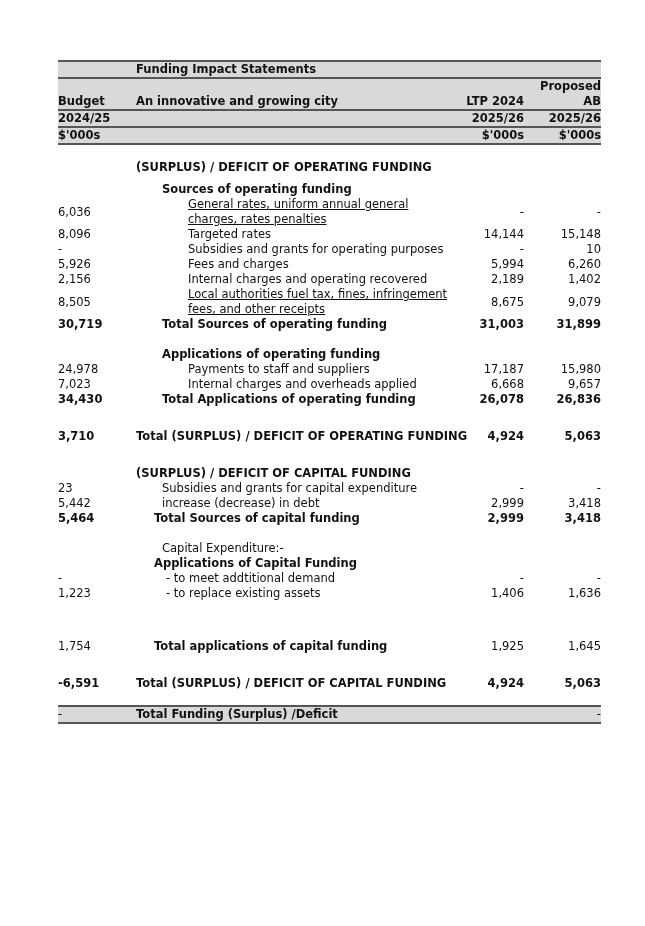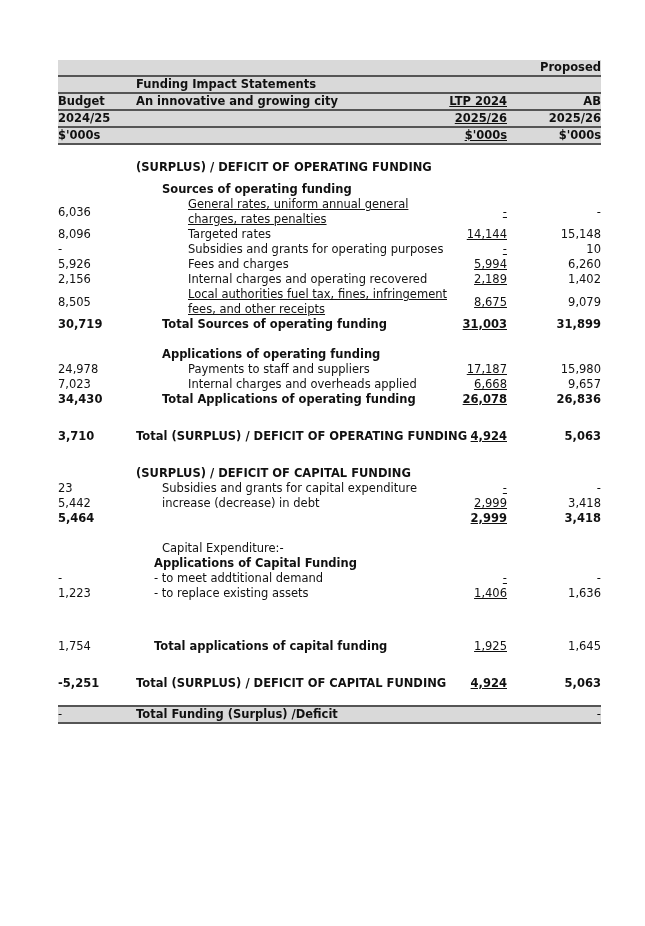--- a/index.html
+++ b/index.html
@@ -1,46 +1,46 @@
 <!DOCTYPE html>
 <html><head>
 <meta charset="utf-8">
 <style>
   html, body { margin: 0; padding: 0; background: #ffffff; }
   body { width: 645px; height: 926px; position: relative; font-family: "DejaVu Sans", sans-serif; color: #111; font-size: 11.5px; }
   .sheet { position: absolute; left: 58px; top: 60px; width: 543px; }
   .row { position: relative; height: 15px; line-height: 15px; white-space: nowrap; }
   .c1 { position: absolute; left: 0; width: 74px; }
   .c2 { position: absolute; left: 78px; }
-  .c3 { position: absolute; right: 94px; width: 80px; text-align: right; text-decoration: underline; }
+  .c3 { position: absolute; right: 77px; width: 80px; text-align: right; }
   .c4 { position: absolute; right: 0; width: 70px; text-align: right; }
   .b { font-weight: bold; }
   .hdr { background: #d9d9d9; }
   .bt { border-top: 2px solid #555; }
   .bb { border-bottom: 2px solid #555; }
   .ind1 { left: 104px; }
   .ind2 { left: 130px; }
   .ind1b { left: 96px; }
   .ind2b { left: 104px; }
-  .ind3 { left: 96px; }
+  .ind3 { left: 108px; }
   .two { height: 30px; }
   .two .c1, .two .c3, .two .c4 { line-height: 30px; }
   .two .c2 { line-height: 15px; white-space: normal; width: 270px; text-decoration: underline; }
   .sp { height: 15px; }
 </style>
 </head>
 <body>
 
 <div class="sheet">
 
+  <div class="row hdr bt bb b">
+    <span class="c2">Funding Impact Statements</span>
+  </div>
   <div class="row hdr b">
     <span class="c4">Proposed</span>
-  </div>
-  <div class="row hdr bt bb b">
-    <span class="c2">Funding Impact Statements</span>
   </div>
   <div class="row hdr b bb">
     <span class="c1">Budget</span>
     <span class="c2">An innovative and growing city</span>
     <span class="c3">LTP 2024</span>
     <span class="c4">AB</span>
   </div>
   <div class="row hdr b bb">
     <span class="c1">2024/25</span>
     <span class="c3">2025/26</span>
@@ -146,20 +146,21 @@
     <span class="c4">-</span>
   </div>
   <div class="row">
     <span class="c1">5,442</span>
     <span class="c2 ind2b">increase (decrease) in debt</span>
     <span class="c3">2,999</span>
     <span class="c4">3,418</span>
   </div>
   <div class="row b">
     <span class="c1">5,464</span>
+    <span class="c2 ind1b">Total Sources of capital funding</span>
     <span class="c3">2,999</span>
     <span class="c4">3,418</span>
   </div>
 
   <div class="sp"></div>
   <div class="row">
     <span class="c2 ind2b">Capital Expenditure:-</span>
   </div>
   <div class="row b">
     <span class="c2 ind1b">Applications of Capital Funding</span>
@@ -180,21 +181,21 @@
   <div class="sp" style="height:38px"></div>
   <div class="row">
     <span class="c1">1,754</span>
     <span class="c2 ind1b b">Total applications of capital funding</span>
     <span class="c3">1,925</span>
     <span class="c4">1,645</span>
   </div>
 
   <div class="sp" style="height:22px"></div>
   <div class="row b">
-    <span class="c1">-5,251</span>
+    <span class="c1">-6,591</span>
     <span class="c2">Total (SURPLUS) / DEFICIT OF CAPITAL FUNDING</span>
     <span class="c3">4,924</span>
     <span class="c4">5,063</span>
   </div>
 
   <div class="sp" style="height:14px"></div>
   <div class="row hdr bt bb b">
     <span class="c1" style="font-weight:normal">-</span>
     <span class="c2">Total Funding (Surplus) /Deficit</span>
     <span class="c3"></span>

